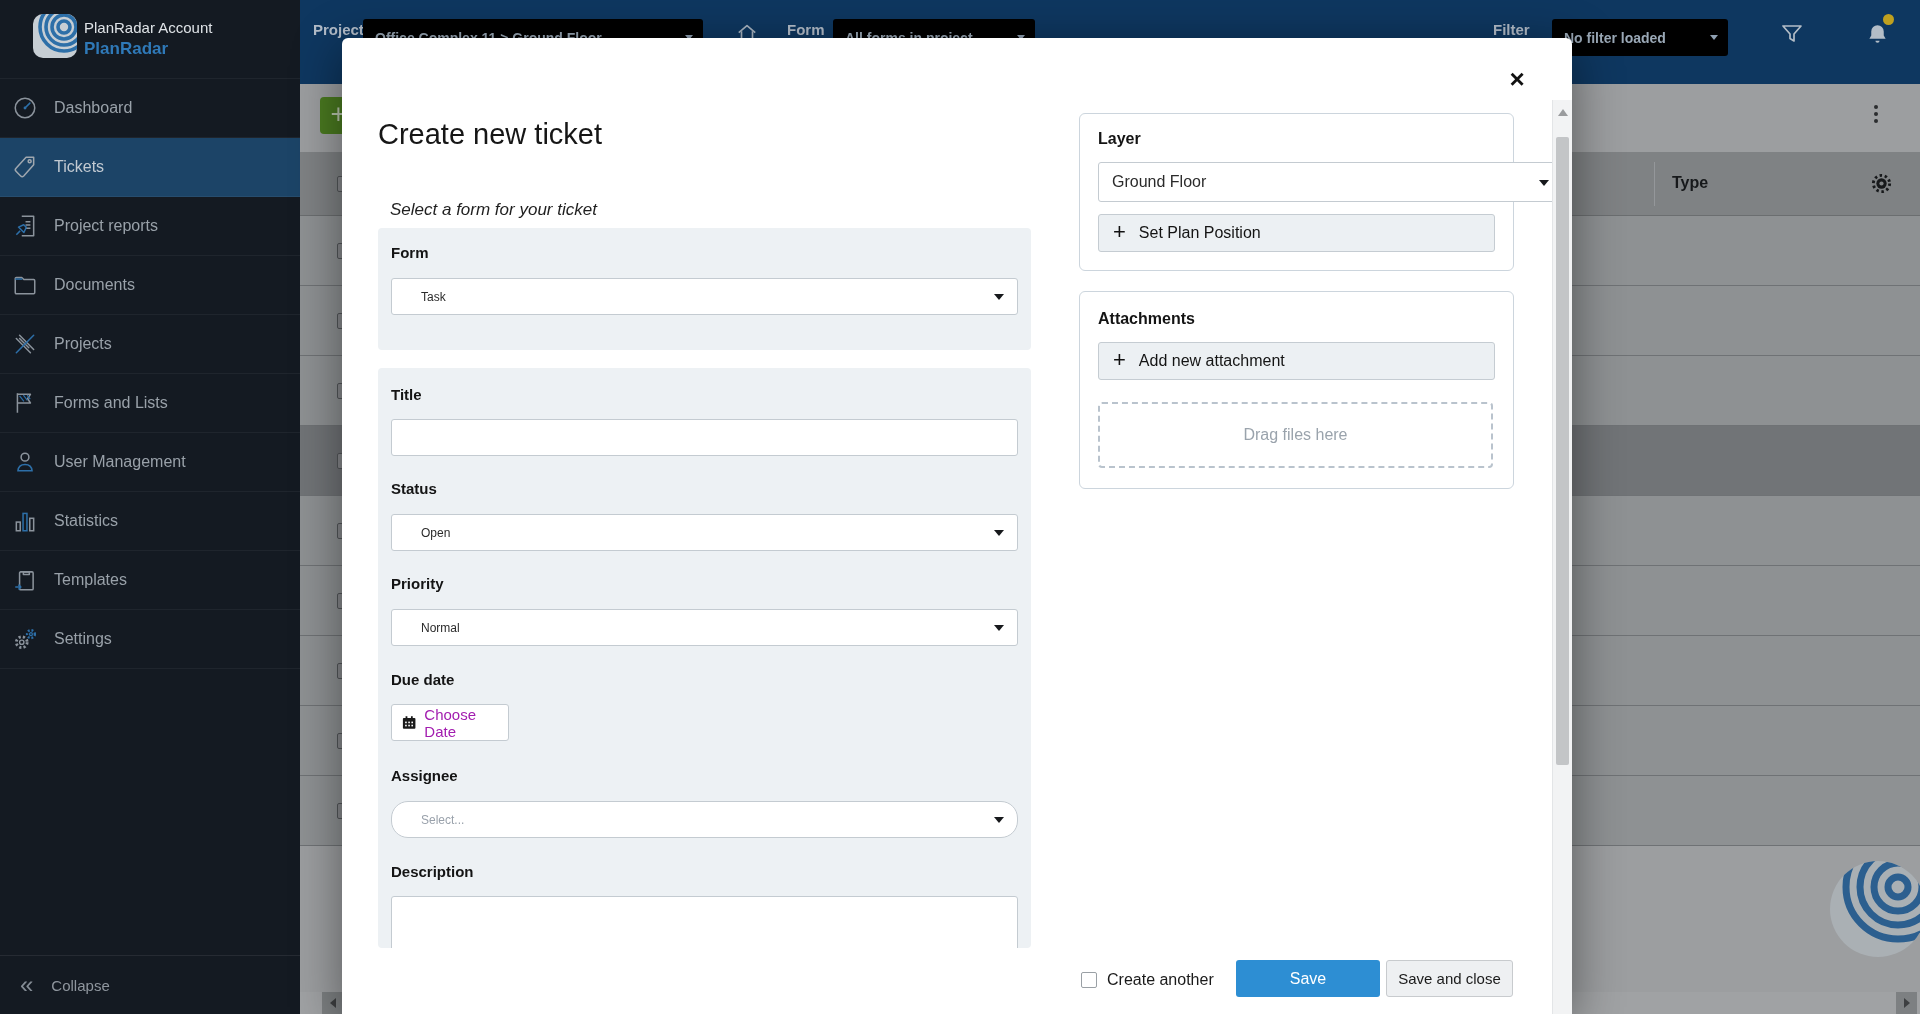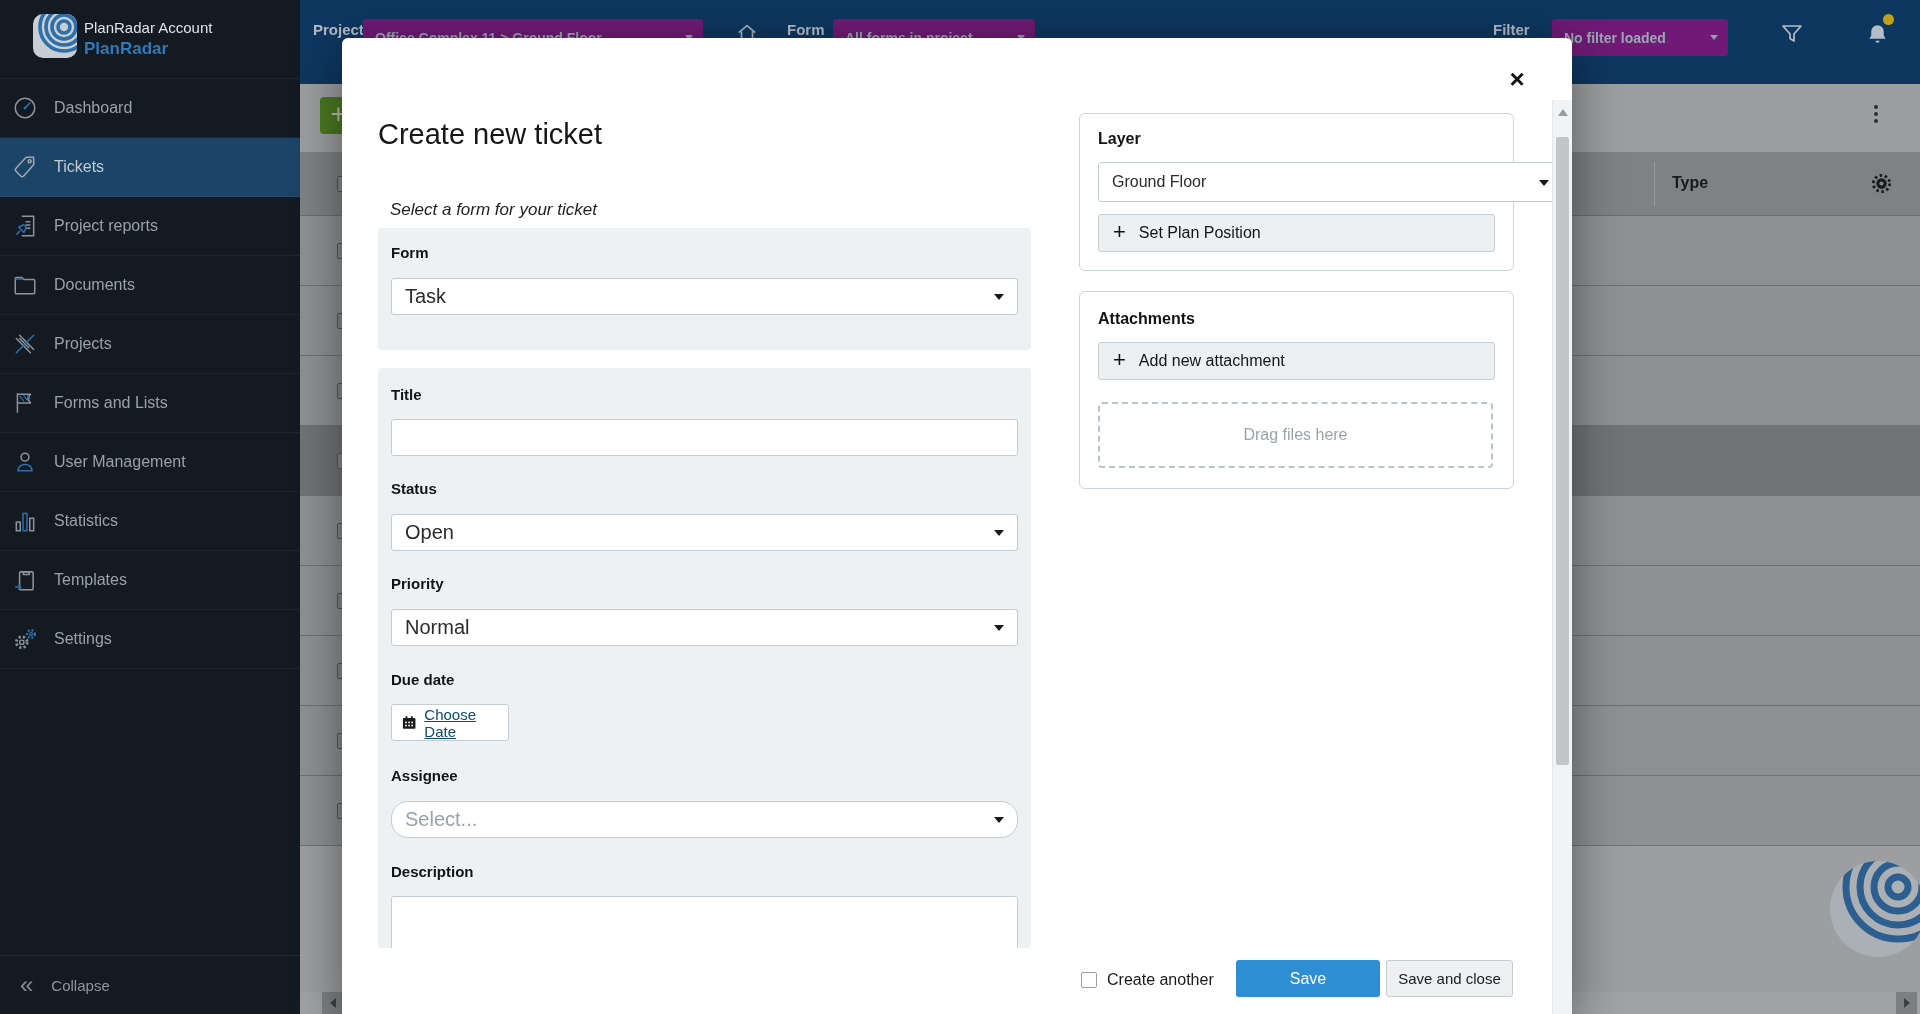--- a/index.html
+++ b/index.html
@@ -20,21 +20,21 @@
   .nav-item.active { background:#1c4467; }
   .nav-item.active .nav-label { color:#c2cad2; }
   .collapse-bar { position:absolute; left:0; bottom:0; width:300px; height:59px;
                   border-top:1px solid #262b33; display:flex; align-items:center; padding-left:20px; gap:18px; cursor:pointer; }
   .collapse-chevron { font-size:24px; color:#848c95; line-height:1; }
   .collapse-label { font-size:15px; color:#8f969e; }
 
   
   #topbar { position:absolute; left:300px; top:0; width:1620px; height:84px; background:#0e3760; }
   .tb-label { position:absolute; top:21px; font-size:15px; font-weight:700; color:#b3bdc9; }
-  .tb-select { position:absolute; top:19px; height:37px; background:#701a75; border-radius:3px;
+  .tb-select { position:absolute; top:19px; height:37px; background:#000000; border-radius:3px;
                display:flex; align-items:center; padding:0 28px 0 12px; cursor:pointer; }
   .tb-select span { font-size:14px; font-weight:700; color:#9aa8b6; white-space:nowrap; }
   .tb-caret { position:absolute; right:10px; top:16px; width:0; height:0;
               border-left:4.5px solid transparent; border-right:4.5px solid transparent; border-top:5px solid #8fa0b2; }
   .tb-icon { position:absolute; top:22px; }
   .badge-dot { position:absolute; left:1583px; top:14px; width:11px; height:11px; border-radius:50%; background:#bfa01f; }
 
   
   #content { position:absolute; left:300px; top:84px; width:1620px; height:930px; background:#9c9ea0; }
   .add-ticket-btn { position:absolute; left:20px; top:13px; width:37px; height:37px; background:#4a7a20;
@@ -64,29 +64,29 @@
                  justify-content:center; font-size:26px; font-weight:700; color:#111; cursor:pointer; line-height:1; }
   .modal-title { position:absolute; left:36px; top:80px; font-size:29px; color:#161616; }
   .modal-subtitle { position:absolute; left:48px; top:162px; font-size:17px; font-style:italic; color:#1f1f1f; }
 
   .panel { position:absolute; left:36px; width:653px; background:#edf1f4; border-radius:4px; overflow:hidden; }
   #panel-form { top:190px; height:122px; }
   #panel-fields { top:330px; height:580px; }
   .fld-label { position:absolute; left:13px; font-size:15px; font-weight:700; color:#141414; }
   .fld-select { position:absolute; left:13px; width:627px; height:37px; background:#fff; border:1px solid #c4cbd1;
                 border-radius:3px; display:flex; align-items:center; padding:0 34px 0 13px; cursor:pointer; }
-  .fld-select span { font-size:20px; color:#2b2b2b; }
+  .fld-select span { font-size:12px; color:#2b2b2b;margin-left:16px; }
   .fld-select span.placeholder { color:#99a1ab; }
   .sel-caret { position:absolute; right:13px; top:15px; width:0; height:0;
                border-left:5px solid transparent; border-right:5px solid transparent; border-top:6px solid #17191c; }
   .fld-input { position:absolute; left:13px; width:627px; height:37px; background:#fff; border:1px solid #c4cbd1;
                border-radius:3px; font-size:16px; color:#2b2b2b; padding:0 13px; font-family:"Liberation Sans",sans-serif; }
   .date-btn { position:absolute; left:13px; width:118px; height:37px; background:#fff; border:1px solid #c4cbd1;
               border-radius:3px; display:flex; align-items:center; gap:8px; padding-left:10px; cursor:pointer; }
-  .date-btn span { font-size:15px; color:#0c4a6e;text-decoration:underline; }
+  .date-btn span { font-size:15px; color:#a21caf; }
   .fld-textarea { position:absolute; left:13px; width:627px; height:130px; background:#fff; border:1px solid #c4cbd1;
                   border-radius:3px; resize:none; font-family:"Liberation Sans",sans-serif; font-size:16px; padding:8px 13px; color:#2b2b2b; }
 
   .card { position:absolute; left:737px; width:435px; background:#fff; border:1px solid #ccd5dd; border-radius:6px; }
   #card-layer { top:75px; height:158px; }
   #card-attach { top:253px; height:198px; }
   .card-label { position:absolute; left:18px; font-size:16px; font-weight:700; color:#141414; }
   .card-select { position:absolute; left:18px; width:465px; height:40px; background:#fff; border:1px solid #c4cbd1;
                  border-radius:3px; display:flex; align-items:center; padding:0 34px 0 13px; cursor:pointer; }
   .card-select span { font-size:16px; color:#2b2b2b; }

